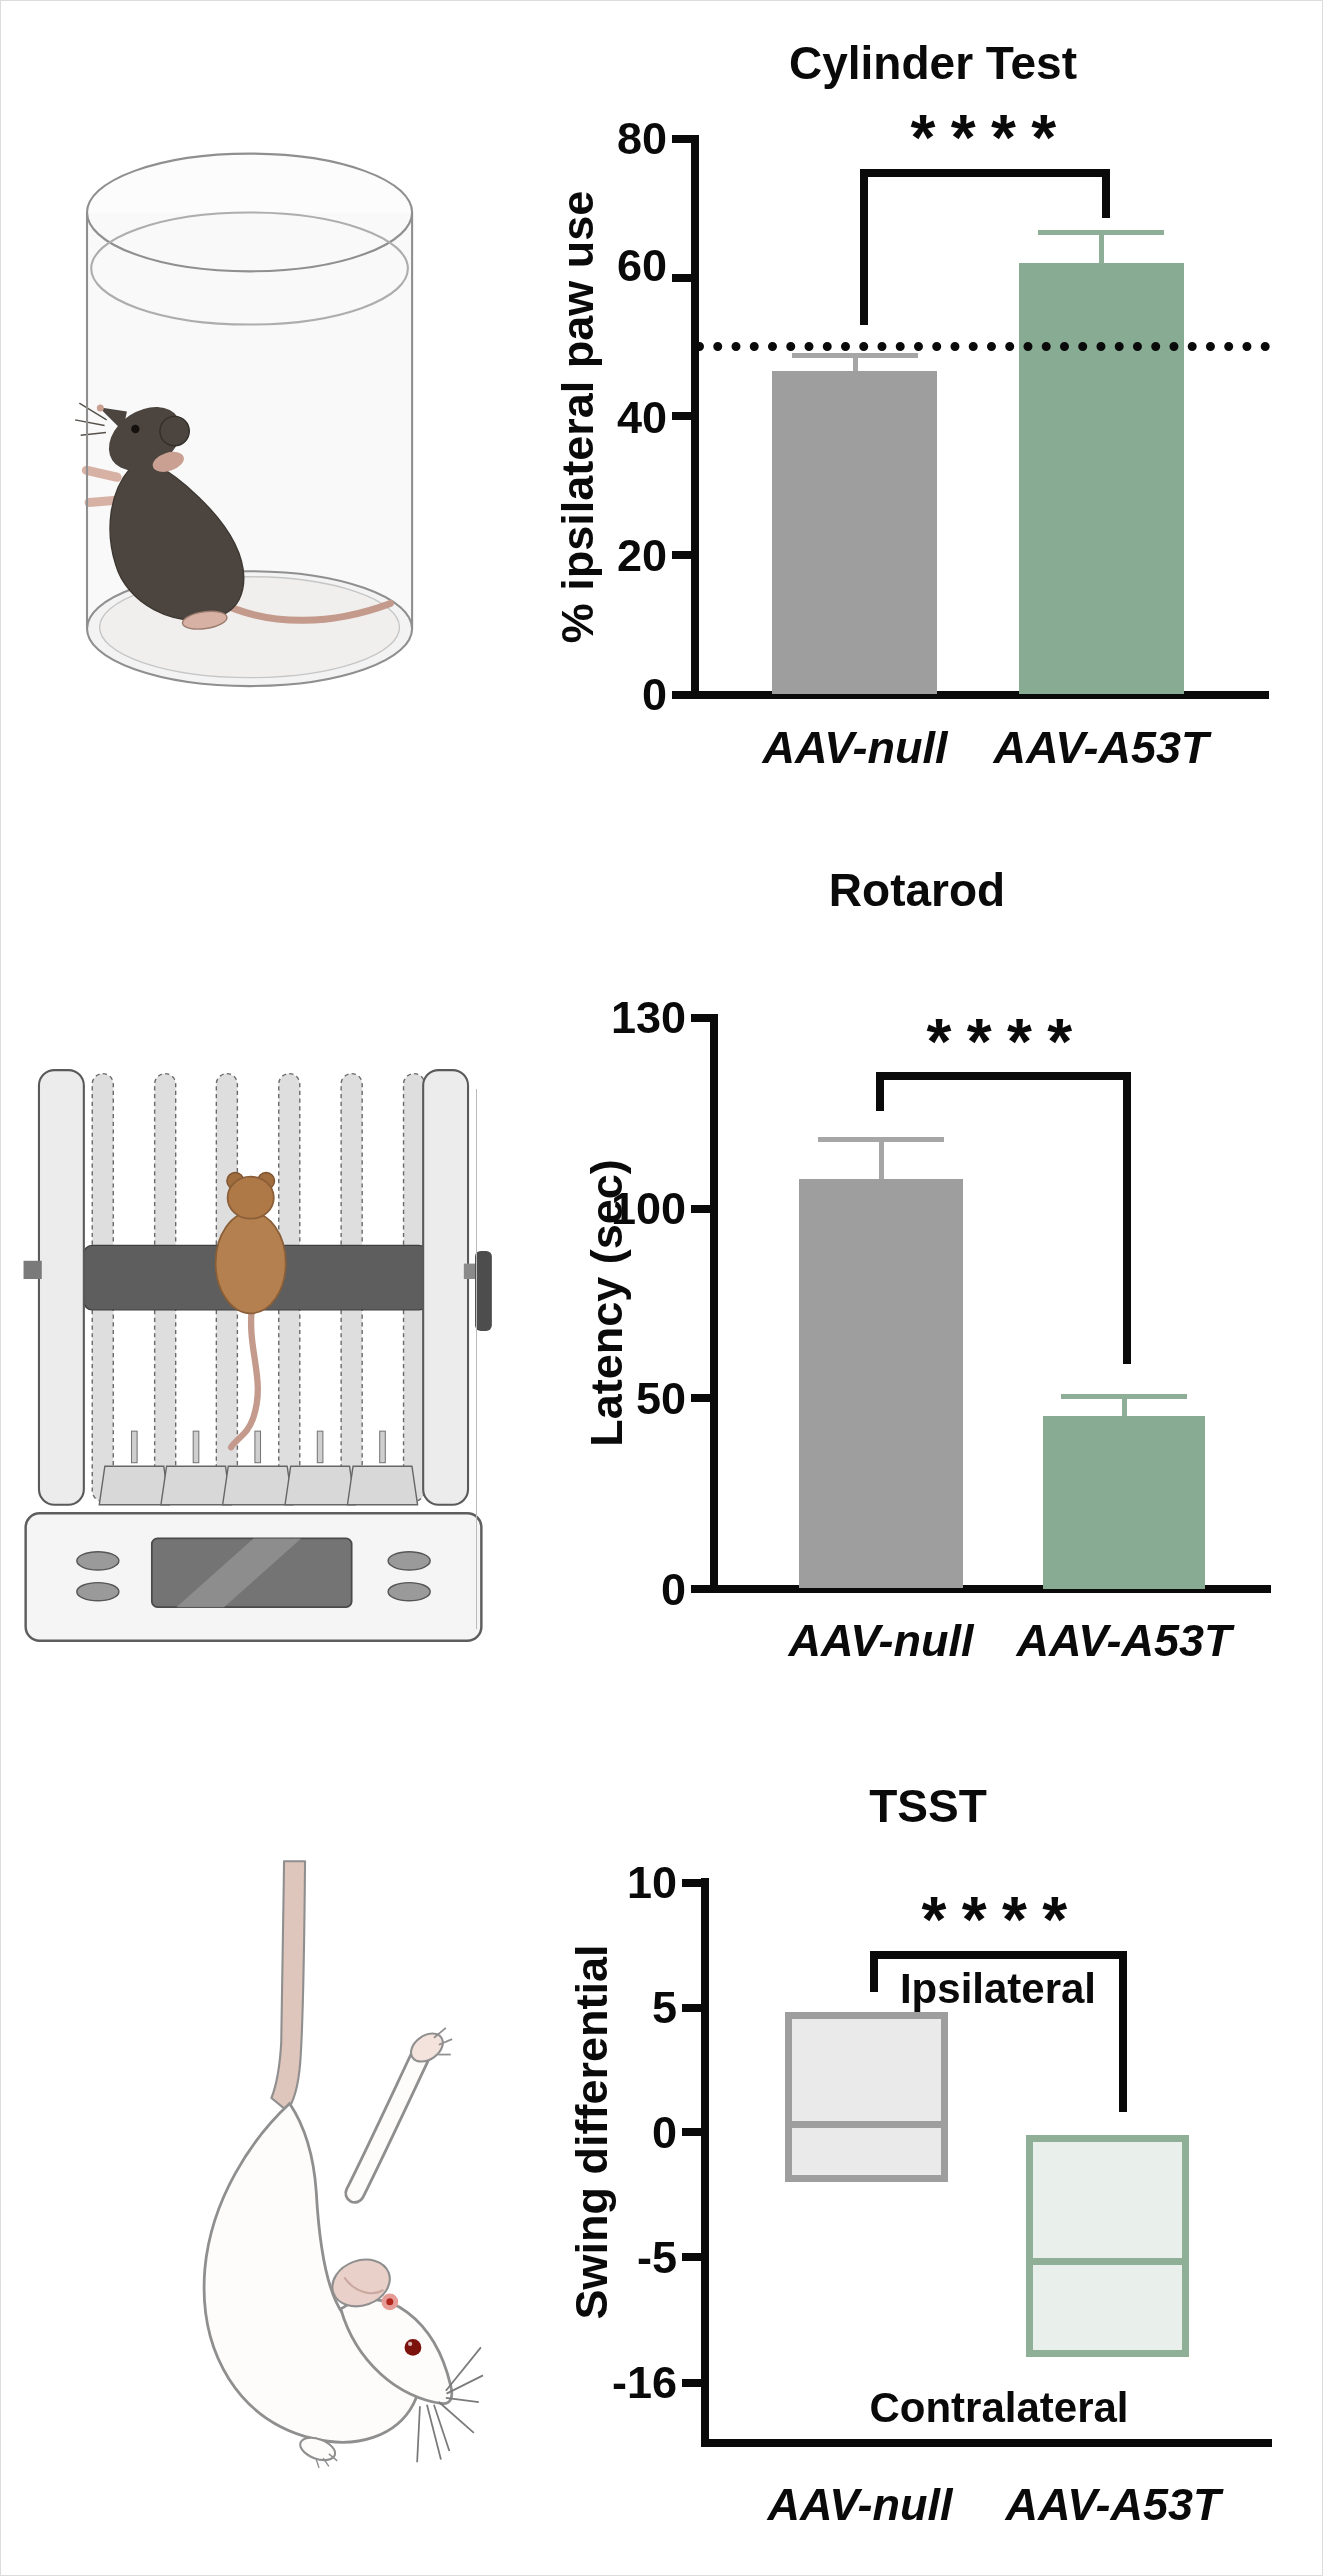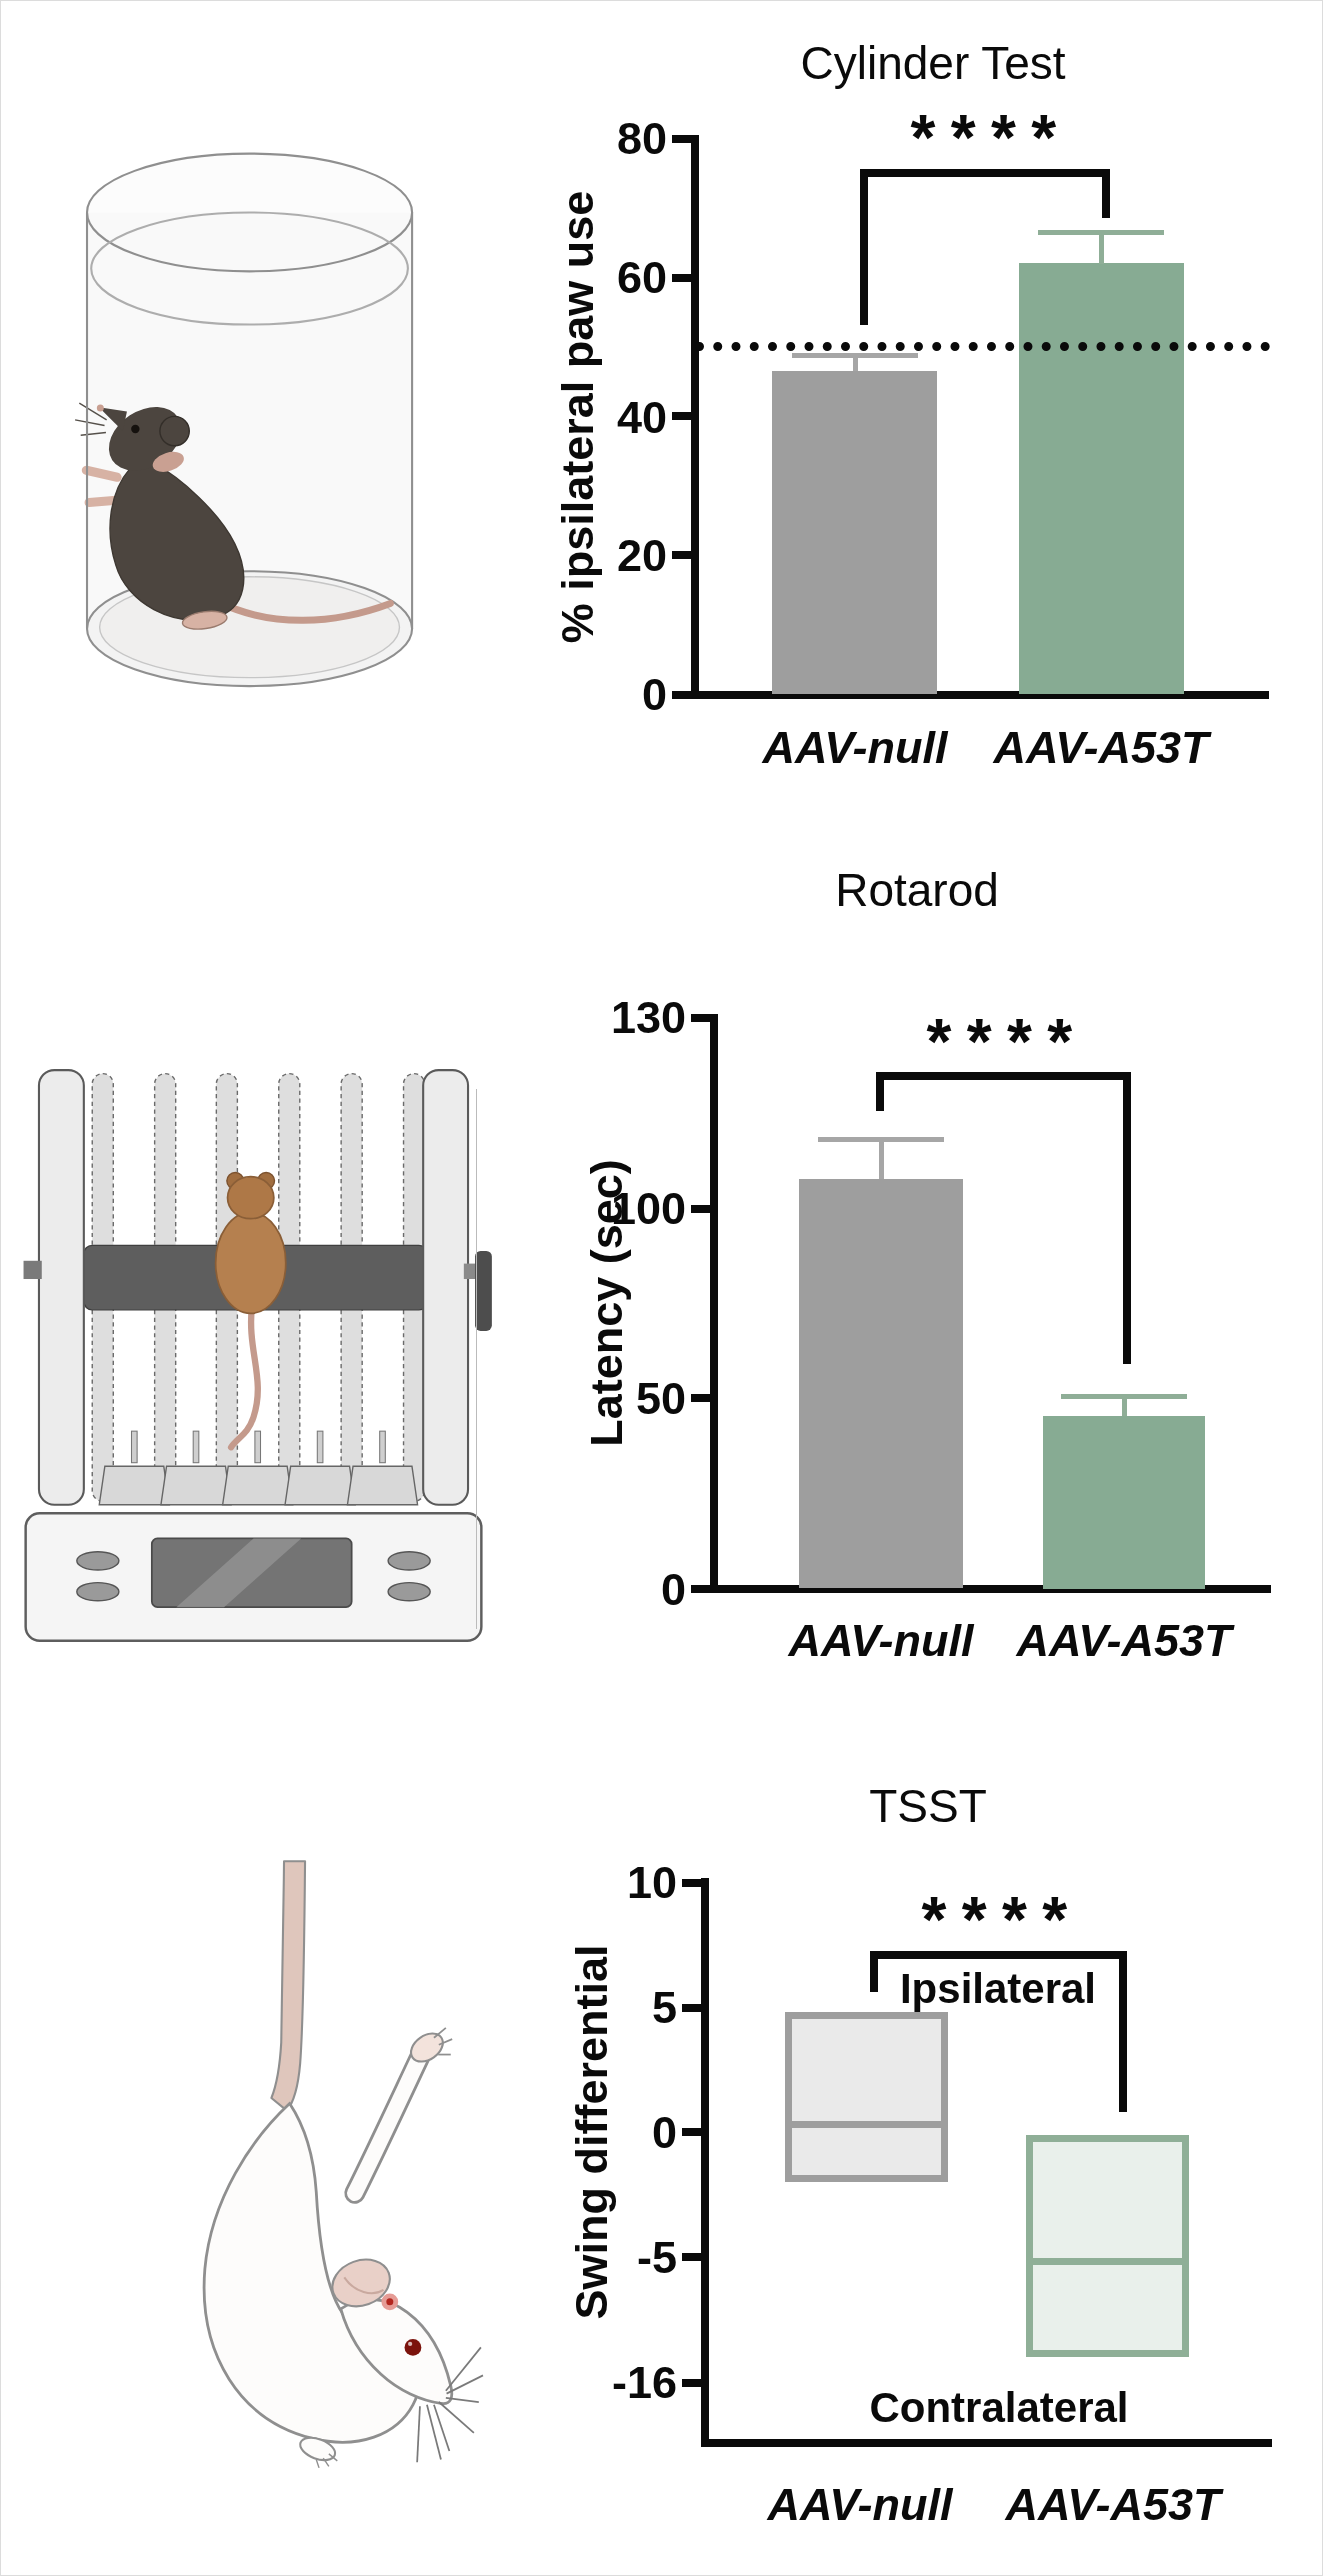--- a/index.html
+++ b/index.html
@@ -1,20 +1,20 @@
 <!DOCTYPE html>
 <html style="font-size:11.2px"><head>
 <meta charset="utf-8">
 <style>
   html,body{margin:0;padding:0;background:#ffffff;}
   .page{position:relative;width:1323px;height:2576px;background:#ffffff;
         border:1.4px solid #DCDCDC;box-sizing:border-box;overflow:hidden;
         font-family:"Liberation Sans",sans-serif;color:#0a0a0a;}
   .abs{position:absolute;}
-  .title{font-size:46px;font-weight:normal;transform:translateX(-50%);white-space:nowrap;}
+  .title{font-size:46px;font-weight:bold;transform:translateX(-50%);white-space:nowrap;}
   .ylab{font-size:45px;font-weight:bold;transform:translate(-50%,-50%) rotate(-90deg);white-space:nowrap;}
   .tick{font-size:45px;font-weight:bold;text-align:right;width:105px;transform:translateY(-50%);line-height:1;}
   .stub{background:#0a0a0a;width:19.6px;height:7.7px;}
   .axis{background:#0a0a0a;}
   .cat{font-size:45px;font-weight:bold;transform:translateX(-50%);white-space:nowrap;font-style:italic;}
   .sig{font-size:64px;font-weight:bold;letter-spacing:15.4px;transform:translateX(-50%);line-height:1;white-space:nowrap;}
   .ann{font-size:42px;font-weight:bold;transform:translateX(-50%);white-space:nowrap;}
   .bk{background:#0a0a0a;}
   .bar{position:absolute;}
   .ref{border-top:9px dotted #0a0a0a;height:0;}
@@ -54,21 +54,21 @@
       <path d="M67,132 V726" stroke="#8F8F8F" stroke-width="3" fill="none"></path>
       <path d="M531,132 V726" stroke="#8F8F8F" stroke-width="3" fill="none"></path>
     </svg>
 
     <div class="abs title" style="left:932px;top:35px">Cylinder Test</div>
     <div class="abs ylab" style="left:577px;top:416px">% ipsilateral paw use</div>
 
     <div class="abs axis" style="left:690px;top:134px;width:7.7px;height:564px"></div>
     <div class="abs axis" style="left:690px;top:690px;width:578px;height:8.4px"></div>
     <div class="abs tick" style="left:561px;top:137px">80</div>
-    <div class="abs tick" style="left:561px;top:276px">60</div>
+    <div class="abs tick" style="left:561px;top:264px">60</div>
     <div class="abs tick" style="left:561px;top:416px">40</div>
     <div class="abs tick" style="left:561px;top:554px">20</div>
     <div class="abs tick" style="left:561px;top:693px">0</div>
     <div class="abs stub" style="left:671px;top:134px"></div>
     <div class="abs stub" style="left:671px;top:273px"></div>
     <div class="abs stub" style="left:671px;top:411px"></div>
     <div class="abs stub" style="left:671px;top:550px"></div>
     <div class="abs stub" style="left:671px;top:690px"></div>
 
     <div class="bar" id="p0-bar-0" style="left: 771px; width: 165px; top: 370px; height: 323px; background: rgb(158, 158, 158);"></div>

